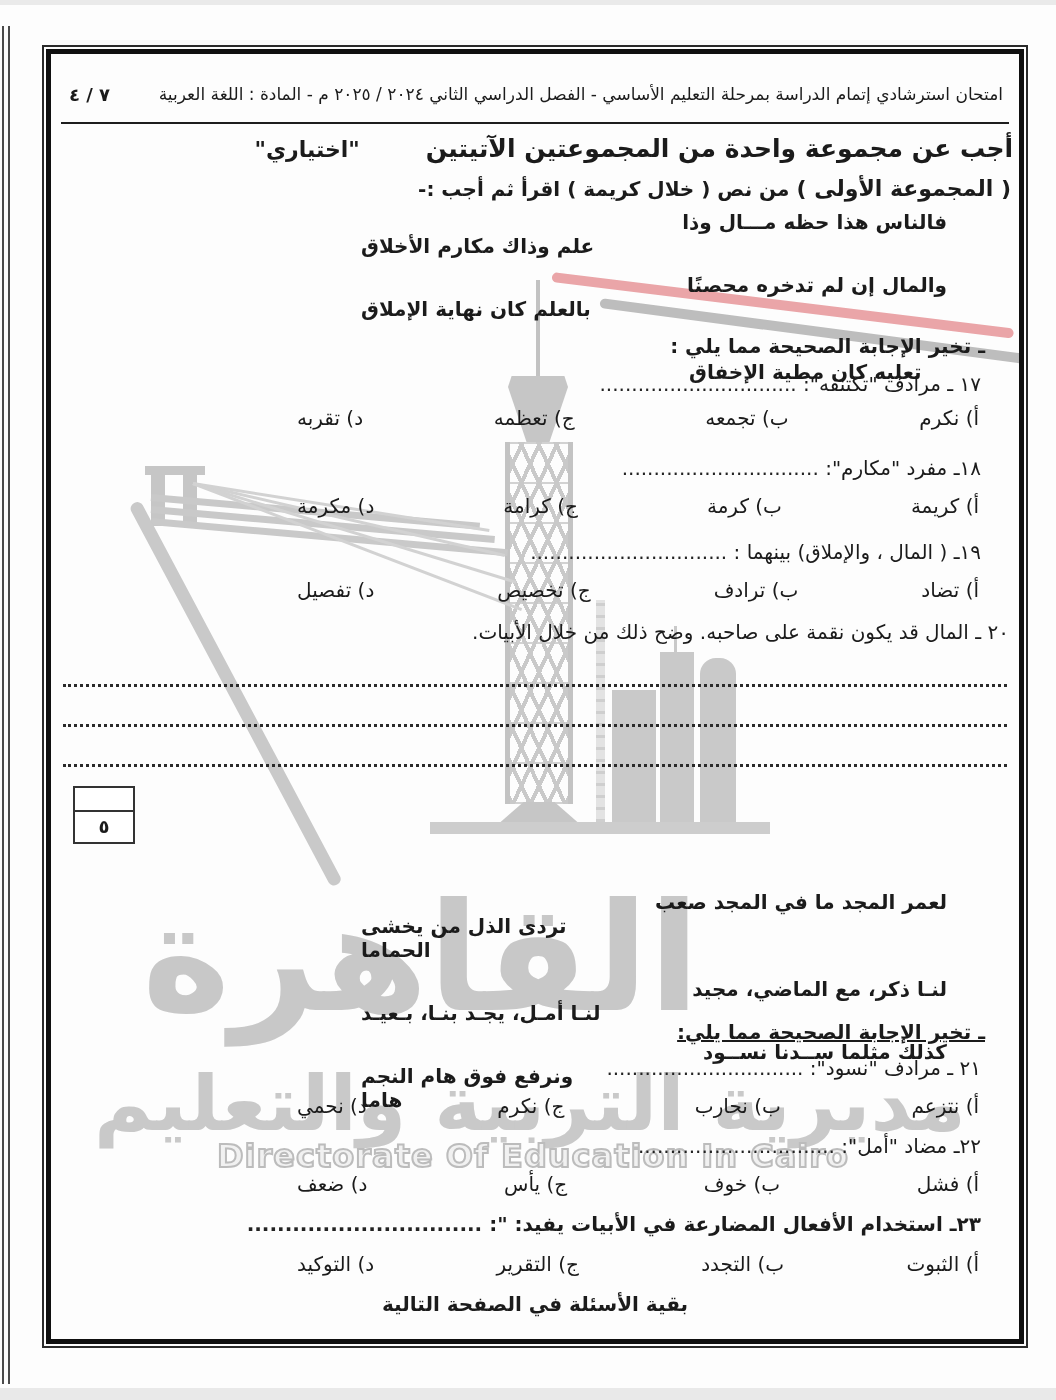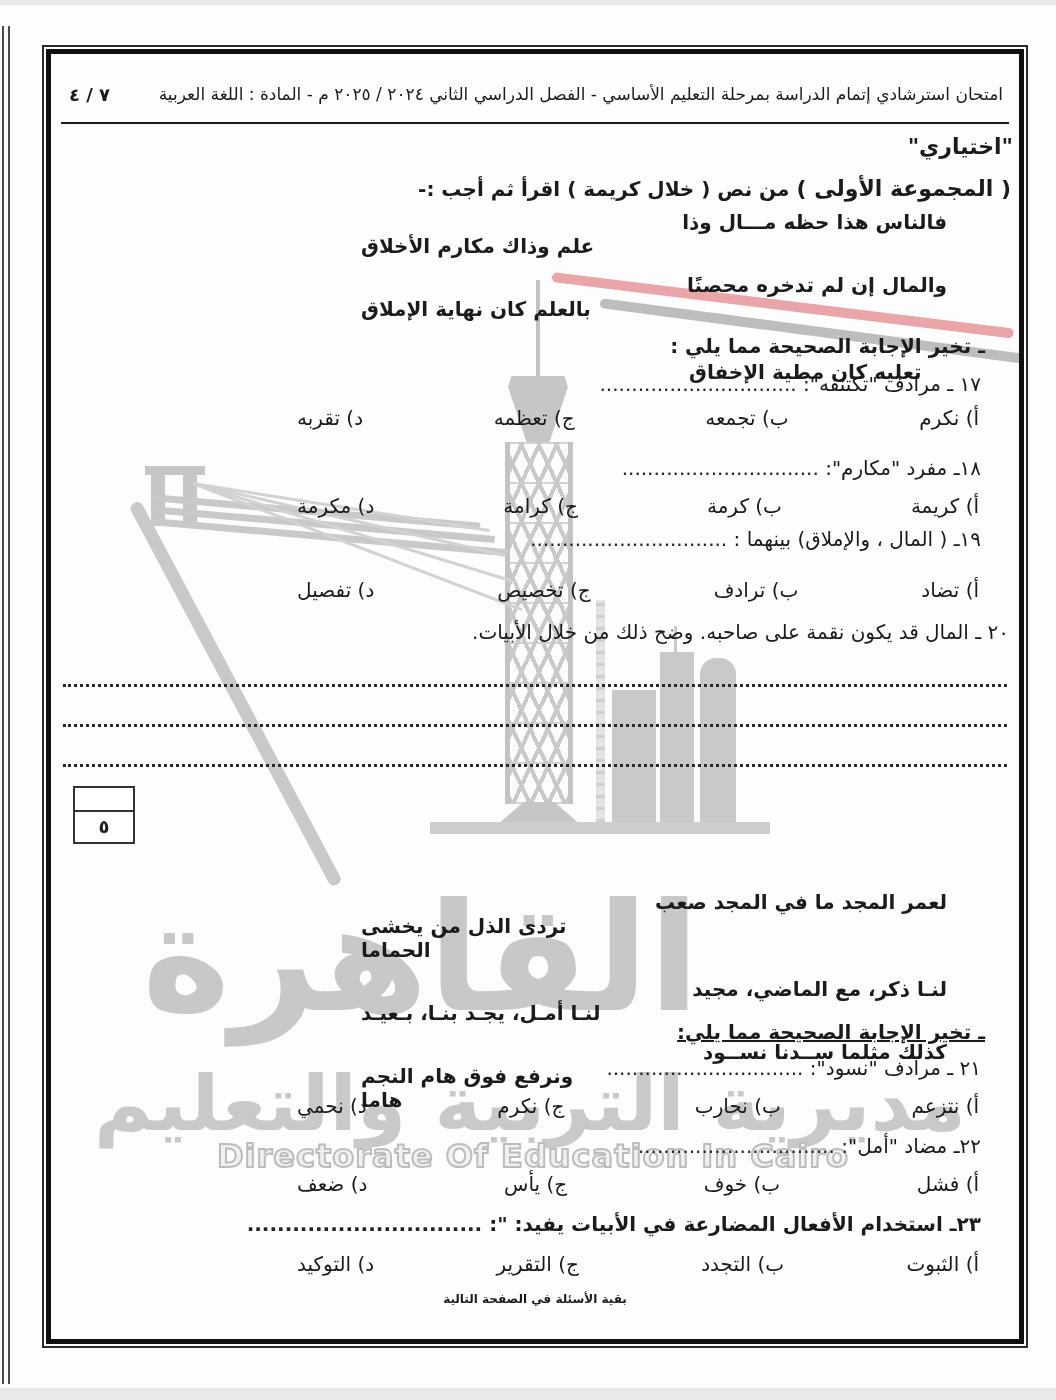--- a/index.html
+++ b/index.html
@@ -86,35 +86,35 @@
   .verse-row{display:flex;justify-content:space-between;margin-bottom:15px;font-weight:bold;font-size:20px;}
   .verse-row .hemi-1{width:300px;text-align:right;}
   .verse-row .hemi-2{width:258px;text-align:left;margin-top:24px;}
 
   .choose-line{right:34px;font-size:20px;font-weight:bold;}
   .choose-1{top:280px;}
   .choose-2{top:966px;text-decoration:underline;}
 
   .q-line{right:38px;font-size:20px;}
   .q-dots{letter-spacing:1px;color:#222;}
-  .q17{top:318px;} .q18{top:402px;} .q19{top:473px;margin-left:24px;} .q20{top:566px;right:10px;}
+  .q17{top:318px;} .q18{top:402px;} .q19{top:486px;margin-left:24px;} .q20{top:566px;right:10px;}
   .q21{top:1002px;} .q22{top:1080px;} .q23{top:1158px;font-weight:bold;}
 
   .opts{right:40px;width:682px;display:flex;justify-content:space-between;font-size:20px;}
   .opts-17{top:352px;} .opts-18{top:440px;} .opts-19{top:524px;}
   .opts-21{top:1040px;} .opts-22{top:1118px;} .opts-23{top:1198px;}
 
   .ans-line{position:absolute;z-index:2;left:12px;right:12px;border-bottom:3px dotted #2a2a2a;height:0;}
   .ans-1{top:630px;} .ans-2{top:670px;} .ans-3{top:710px;}
 
   .score-box{left:22px;top:732px;width:62px;height:58px;border:2px solid #333;background:#ffffff;box-sizing:border-box;}
   .score-cell-top{height:24px;border-bottom:2px solid #333;box-sizing:border-box;}
   .score-cell-bottom{height:28px;display:flex;align-items:center;justify-content:center;font-size:18px;font-weight:bold;}
 
-  .footer-line{top:1238px;left:0;right:0;text-align:center;font-size:12px;font-weight:bold;}
+  .footer-line{top:1238px;left:0;right:0;text-align:center;font-size:20px;font-weight:bold;}
 </style>
 </head>
 <body>
 
 <div class="page">
   <div class="edge-strip-top"></div>
   <div class="edge-strip-bottom"></div>
   <div class="edge-line-a"></div>
   <div class="edge-line-b"></div>
 
@@ -148,20 +148,21 @@
       <div class="wm wm-dir-ar">مديرية التربية والتعليم</div>
       <div class="wm wm-dir-en">Directorate Of Education In Cairo</div>
 
       <div class="ct header-row">
         <div class="header-text">امتحان استرشادي  إتمام الدراسة بمرحلة التعليم الأساسي - الفصل الدراسي الثاني ٢٠٢٤ / ٢٠٢٥ م  -  المادة : اللغة العربية</div>
         <div class="page-num">٧ / ٤</div>
       </div>
       <div class="header-rule"></div>
 
       <div class="ct title-row">
+        <span class="main-title">أجب عن مجموعة واحدة من المجموعتين الآتيتين</span>
         <span class="title-note">"اختياري"</span>
       </div>
 
       <div class="ct group-heading g1-heading">
         <span class="gname">( المجموعة الأولى )</span>
         <span>من نص ( خلال كريمة ) اقرأ ثم أجب :-</span>
       </div>
 
       <div class="ct verses verses-1">
         <div class="verse-row">

